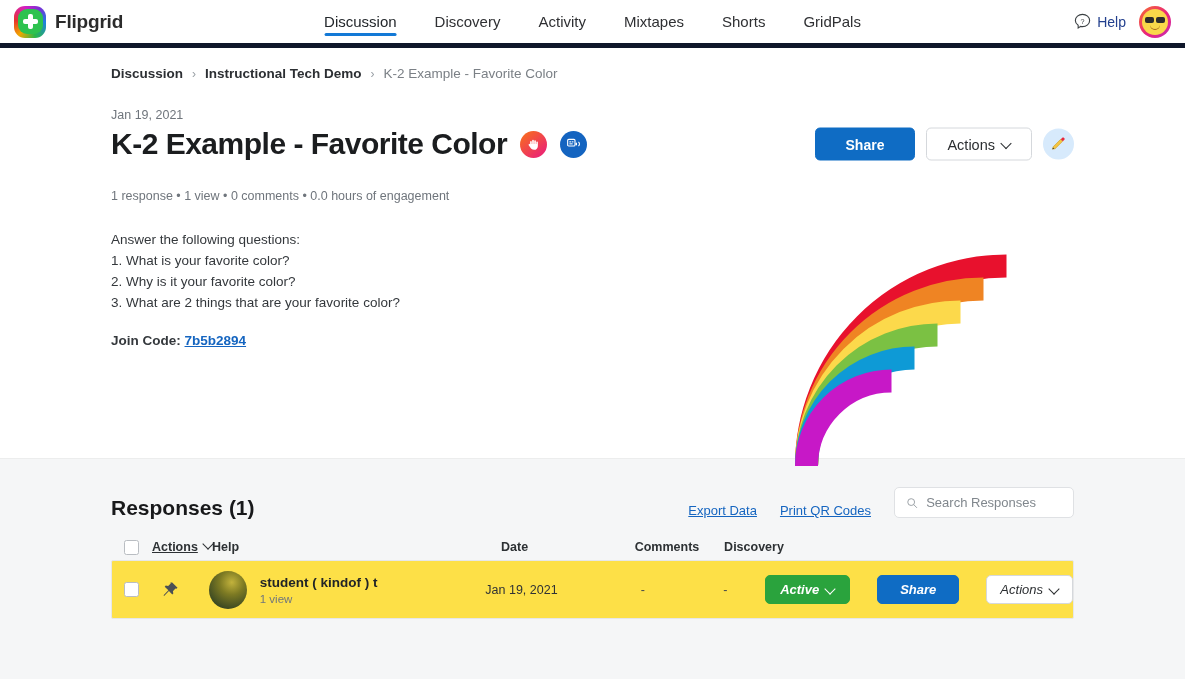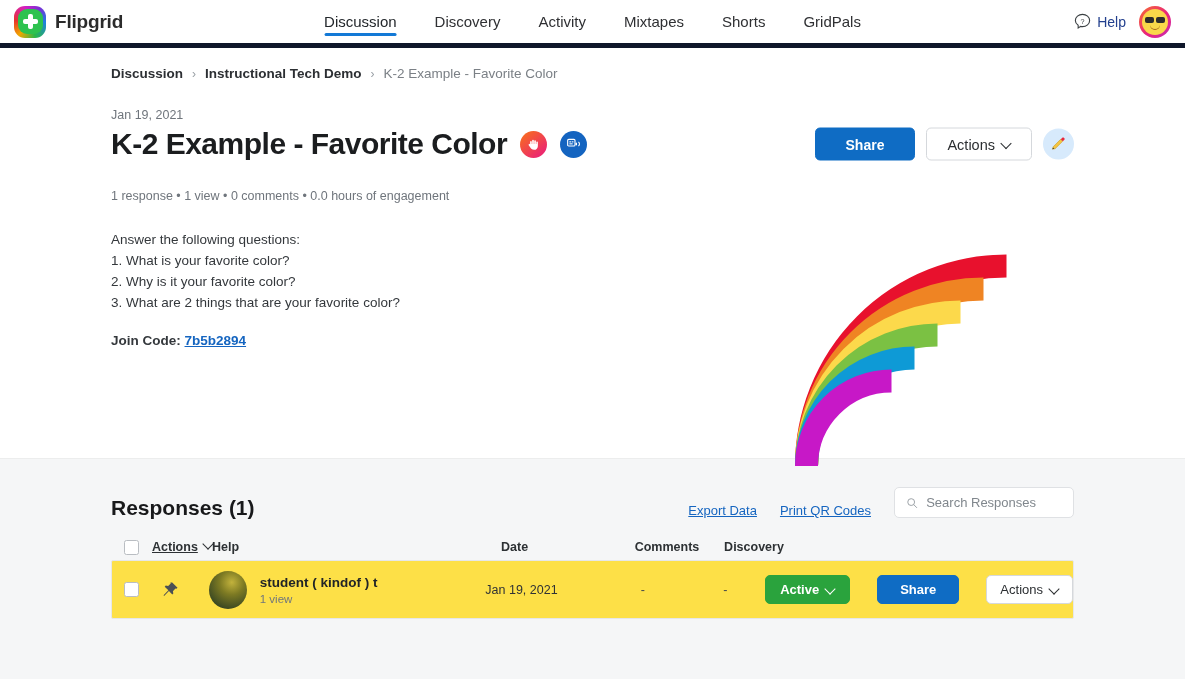--- a/index.html
+++ b/index.html
@@ -220,21 +220,21 @@
     font-size: 13px; border: 1px solid #d5d8dc; font-weight: normal;
   }
 
   
   .c-chk  { width: 41px; display: flex; justify-content: center; }
   .c-pin  { width: 42px; display: flex; justify-content: center; }
   .c-name { width: 242px; display: flex; align-items: center; gap: 13px; }
   .c-date { width: 168px; padding-left: 47px; }
   .c-comm { width: 90px; text-align: center; }
   .c-feed { width: 84px; text-align: center; }
-  .c-btns { flex: 1; display: flex; align-items: center; gap: 27px; }
+  .c-btns { flex: 1; display: flex; align-items: center; gap: 27px; font-style: italic; }
 </style>
 </head>
 <body>
 
 <div class="topnav">
   <div class="brand">
     <div class="logo-ring">
       <div class="logo-plus"></div>
     </div>
     <div class="brand-name">Flipgrid</div>

